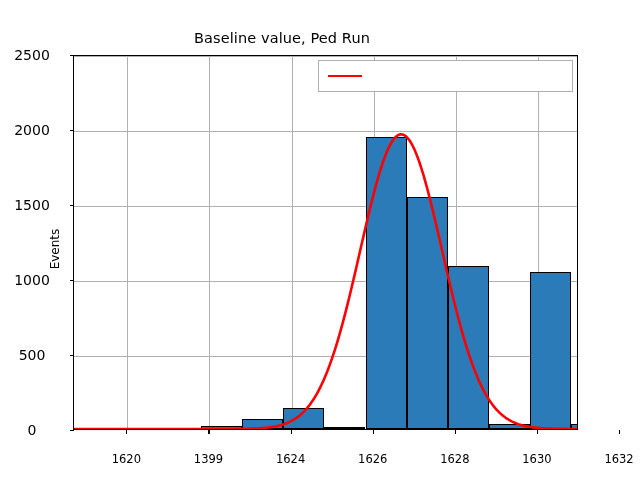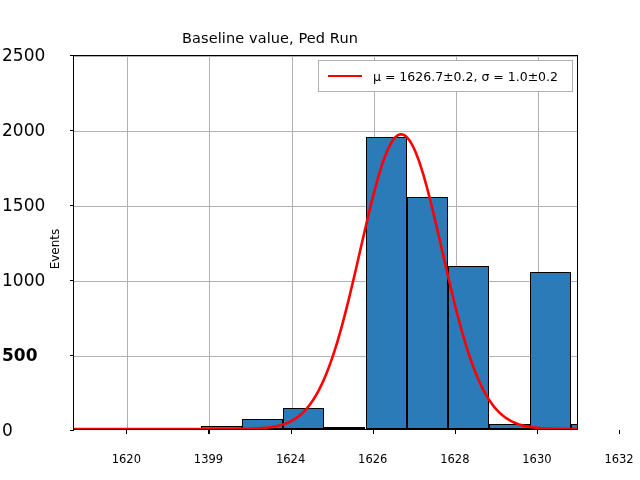--- a/index.html
+++ b/index.html
@@ -1,21 +1,21 @@
 <!DOCTYPE html>
 <html><head>
 <meta charset="utf-8">
 <style>
   html,body{margin:0;padding:0;background:#ffffff;}
   body{width:640px;height:480px;font-family:"DejaVu Sans",sans-serif;overflow:hidden;}
   #fig{position:relative;width:640px;height:480px;background:#ffffff;}
 
   
   #title{
-    position:absolute;left:0;top:30px;width:540px;
+    position:absolute;left:12px;top:30px;width:540px;
     text-align:center;font-size:14.5px;color:#000;
     letter-spacing:.1px;
   }
 
   
   #axes{
     position:absolute;left:73px;top:55px;width:505px;height:375px;
     border:1.1px solid #000;box-sizing:border-box;background:#fff;
   }
   #plot{position:absolute;left:0;top:0;right:0;bottom:0;overflow:hidden;}
@@ -29,22 +29,22 @@
     position:absolute;bottom:0;
     background:#2b7bb9;
     border:1.2px solid #000;
     box-sizing:border-box;
   }
 
   
   #curve{position:absolute;left:0;top:0;width:100%;height:100%;}
 
   
-  .ytick{position:absolute;right:578px;width:60px;text-align:left;
-         font-size:17px;color:#000;transform:translateY(-50%);}
+  .ytick{position:absolute;right:578px;width:60px;text-align:center;
+         font-size:14px;color:#000;transform:translateY(-50%);}
   .ytickmark{position:absolute;left:69.5px;width:4px;height:1.1px;background:#000;}
   .xtick{position:absolute;top:452px;width:60px;text-align:center;
          font-size:11.5px;color:#000;transform:translateX(-30px);}
   .xtickmark{position:absolute;top:430px;width:1.1px;height:4px;background:#000;}
 
   #xlabel{position:absolute;left:73px;top:456px;width:505px;
           text-align:center;font-size:12px;color:#000;}
   #ylabel{position:absolute;left:-5px;top:242px;width:120px;
           text-align:center;font-size:12px;color:#000;
           transform:rotate(-90deg);transform-origin:center;}
@@ -66,21 +66,21 @@
 <body>
 
 <div id="fig">
 
   <div id="title">Baseline value, Ped Run</div>
 
   <div id="ylabel">Events</div>
 
   <div id="ytick-labels">
       <div class="ytick" style="top: 430px;">0</div>
-      <div class="ytick" style="top: 355px; font-weight: bold;">500</div>
+      <div class="ytick" style="top: 355px;">500</div>
       <div class="ytick" style="top: 280px;">1000</div>
       <div class="ytick" style="top: 205px;">1500</div>
       <div class="ytick" style="top: 130px;">2000</div>
       <div class="ytick" style="top: 55px;">2500</div>
     </div>
   <div id="xtick-labels">
       <div class="xtick" style="left: 126.374px;">1620</div>
       <div class="xtick" style="left: 208.488px;">1399</div>
       <div class="xtick" style="left: 290.602px;">1624</div>
       <div class="xtick" style="left: 372.715px;">1626</div>
@@ -135,17 +135,16 @@
         <path id="curvepath" fill="none" stroke="#ff0000" stroke-width="2.6" stroke-linejoin="round" stroke-linecap="round" vector-effect="non-scaling-stroke" d="M0.00,375.00 L1.26,375.00 L2.53,375.00 L3.79,375.00 L5.05,375.00 L6.31,375.00 L7.58,375.00 L8.84,375.00 L10.10,375.00 L11.36,375.00 L12.62,375.00 L13.89,375.00 L15.15,375.00 L16.41,375.00 L17.67,375.00 L18.94,375.00 L20.20,375.00 L21.46,375.00 L22.72,375.00 L23.99,375.00 L25.25,375.00 L26.51,375.00 L27.78,375.00 L29.04,375.00 L30.30,375.00 L31.56,375.00 L32.83,375.00 L34.09,375.00 L35.35,375.00 L36.61,375.00 L37.87,375.00 L39.14,375.00 L40.40,375.00 L41.66,375.00 L42.92,375.00 L44.19,375.00 L45.45,375.00 L46.71,375.00 L47.97,375.00 L49.24,375.00 L50.50,375.00 L51.76,375.00 L53.03,375.00 L54.29,375.00 L55.55,375.00 L56.81,375.00 L58.08,375.00 L59.34,375.00 L60.60,375.00 L61.86,375.00 L63.12,375.00 L64.39,375.00 L65.65,375.00 L66.91,375.00 L68.17,375.00 L69.44,375.00 L70.70,375.00 L71.96,375.00 L73.23,375.00 L74.49,375.00 L75.75,375.00 L77.01,375.00 L78.28,375.00 L79.54,375.00 L80.80,375.00 L82.06,375.00 L83.33,375.00 L84.59,375.00 L85.85,375.00 L87.11,375.00 L88.37,375.00 L89.64,375.00 L90.90,375.00 L92.16,375.00 L93.42,375.00 L94.69,375.00 L95.95,375.00 L97.21,375.00 L98.48,375.00 L99.74,375.00 L101.00,375.00 L102.26,375.00 L103.53,375.00 L104.79,375.00 L106.05,375.00 L107.31,375.00 L108.57,375.00 L109.84,375.00 L111.10,375.00 L112.36,375.00 L113.62,375.00 L114.89,375.00 L116.15,375.00 L117.41,375.00 L118.67,375.00 L119.94,375.00 L121.20,375.00 L122.46,375.00 L123.73,375.00 L124.99,375.00 L126.25,375.00 L127.51,375.00 L128.78,375.00 L130.04,375.00 L131.30,375.00 L132.56,375.00 L133.82,375.00 L135.09,375.00 L136.35,374.99 L137.61,374.99 L138.87,374.99 L140.14,374.99 L141.40,374.99 L142.66,374.99 L143.92,374.99 L145.19,374.99 L146.45,374.98 L147.71,374.98 L148.98,374.98 L150.24,374.98 L151.50,374.97 L152.76,374.97 L154.03,374.96 L155.29,374.96 L156.55,374.95 L157.81,374.95 L159.07,374.94 L160.34,374.93 L161.60,374.92 L162.86,374.91 L164.12,374.90 L165.39,374.89 L166.65,374.87 L167.91,374.86 L169.18,374.84 L170.44,374.82 L171.70,374.80 L172.96,374.77 L174.23,374.74 L175.49,374.71 L176.75,374.68 L178.01,374.64 L179.28,374.60 L180.54,374.55 L181.80,374.50 L183.06,374.44 L184.32,374.38 L185.59,374.30 L186.85,374.23 L188.11,374.14 L189.37,374.05 L190.64,373.94 L191.90,373.83 L193.16,373.70 L194.43,373.56 L195.69,373.41 L196.95,373.25 L198.21,373.07 L199.48,372.87 L200.74,372.65 L202.00,372.42 L203.26,372.16 L204.52,371.89 L205.79,371.59 L207.05,371.26 L208.31,370.91 L209.57,370.52 L210.84,370.11 L212.10,369.66 L213.36,369.18 L214.62,368.65 L215.89,368.09 L217.15,367.49 L218.41,366.84 L219.68,366.14 L220.94,365.40 L222.20,364.59 L223.46,363.74 L224.73,362.82 L225.99,361.84 L227.25,360.80 L228.51,359.69 L229.77,358.51 L231.04,357.25 L232.30,355.92 L233.56,354.50 L234.82,353.00 L236.09,351.42 L237.35,349.74 L238.61,347.97 L239.87,346.10 L241.14,344.13 L242.40,342.06 L243.66,339.89 L244.93,337.60 L246.19,335.21 L247.45,332.70 L248.71,330.07 L249.98,327.33 L251.24,324.47 L252.50,321.49 L253.76,318.38 L255.02,315.15 L256.29,311.80 L257.55,308.32 L258.81,304.71 L260.07,300.99 L261.34,297.13 L262.60,293.16 L263.86,289.06 L265.13,284.84 L266.39,280.51 L267.65,276.06 L268.91,271.50 L270.18,266.83 L271.44,262.06 L272.70,257.18 L273.96,252.22 L275.23,247.16 L276.49,242.03 L277.75,236.82 L279.01,231.53 L280.27,226.19 L281.54,220.80 L282.80,215.36 L284.06,209.88 L285.32,204.38 L286.59,198.86 L287.85,193.34 L289.11,187.82 L290.38,182.31 L291.64,176.83 L292.90,171.39 L294.16,165.99 L295.43,160.65 L296.69,155.39 L297.95,150.21 L299.21,145.12 L300.48,140.14 L301.74,135.28 L303.00,130.55 L304.26,125.96 L305.52,121.53 L306.79,117.26 L308.05,113.17 L309.31,109.26 L310.57,105.55 L311.84,102.05 L313.10,98.76 L314.36,95.70 L315.63,92.87 L316.89,90.28 L318.15,87.94 L319.41,85.85 L320.68,84.02 L321.94,82.46 L323.20,81.17 L324.46,80.15 L325.72,79.40 L326.99,78.94 L328.25,78.75 L329.51,78.85 L330.77,79.22 L332.04,79.88 L333.30,80.81 L334.56,82.01 L335.82,83.48 L337.09,85.23 L338.35,87.23 L339.61,89.49 L340.88,92.00 L342.14,94.75 L343.40,97.74 L344.66,100.96 L345.93,104.39 L347.19,108.03 L348.45,111.88 L349.71,115.91 L350.97,120.12 L352.24,124.51 L353.50,129.04 L354.76,133.73 L356.02,138.55 L357.29,143.49 L358.55,148.54 L359.81,153.69 L361.08,158.93 L362.34,164.25 L363.60,169.63 L364.86,175.06 L366.13,180.53 L367.39,186.03 L368.65,191.54 L369.91,197.07 L371.18,202.59 L372.44,208.10 L373.70,213.58 L374.96,219.03 L376.22,224.44 L377.49,229.80 L378.75,235.11 L380.01,240.34 L381.27,245.50 L382.54,250.58 L383.80,255.58 L385.06,260.48 L386.33,265.29 L387.59,269.99 L388.85,274.59 L390.11,279.07 L391.38,283.45 L392.64,287.70 L393.90,291.84 L395.16,295.85 L396.43,299.75 L397.69,303.52 L398.95,307.16 L400.21,310.68 L401.47,314.07 L402.74,317.34 L404.00,320.49 L405.26,323.51 L406.52,326.41 L407.79,329.19 L409.05,331.86 L410.31,334.40 L411.58,336.84 L412.84,339.16 L414.10,341.37 L415.36,343.47 L416.63,345.47 L417.89,347.37 L419.15,349.17 L420.41,350.88 L421.67,352.50 L422.94,354.03 L424.20,355.47 L425.46,356.83 L426.72,358.11 L427.99,359.31 L429.25,360.45 L430.51,361.51 L431.77,362.51 L433.04,363.45 L434.30,364.32 L435.56,365.14 L436.83,365.91 L438.09,366.62 L439.35,367.28 L440.61,367.90 L441.88,368.48 L443.14,369.01 L444.40,369.51 L445.66,369.97 L446.92,370.39 L448.19,370.78 L449.45,371.15 L450.71,371.48 L451.97,371.79 L453.24,372.08 L454.50,372.34 L455.76,372.58 L457.03,372.80 L458.29,373.00 L459.55,373.19 L460.81,373.36 L462.08,373.52 L463.34,373.66 L464.60,373.79 L465.86,373.90 L467.13,374.01 L468.39,374.11 L469.65,374.20 L470.91,374.28 L472.17,374.35 L473.44,374.42 L474.70,374.48 L475.96,374.53 L477.22,374.58 L478.49,374.63 L479.75,374.67 L481.01,374.70 L482.28,374.73 L483.54,374.76 L484.80,374.79 L486.06,374.81 L487.33,374.83 L488.59,374.85 L489.85,374.87 L491.11,374.88 L492.38,374.90 L493.64,374.91 L494.90,374.92 L496.16,374.93 L497.42,374.94 L498.69,374.95 L499.95,374.95 L501.21,374.96 L502.47,374.96 L503.74,374.97 L505.00,374.97"></path>
       </svg>
     </div>
   </div>
 
   <div id="legend">
     <div class="legrow">
       <span class="legmark">
           <span class="legline"></span>
         </span>
-      <span class="legtxt">μ = 1626.7±0.2, σ = 1.0±0.2</span>
     </div>
   </div>
 
 </div>
 
 </body></html>

